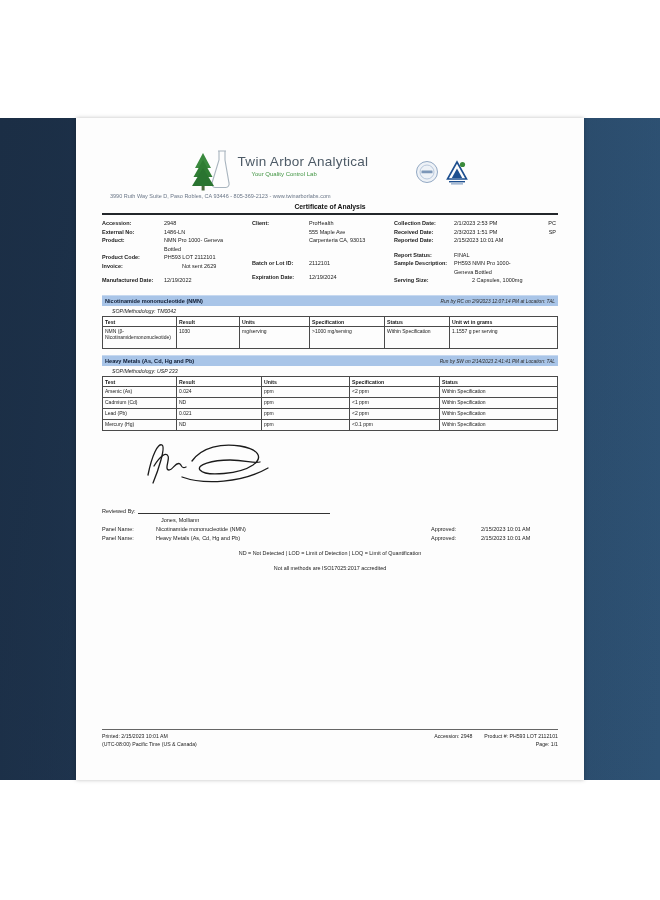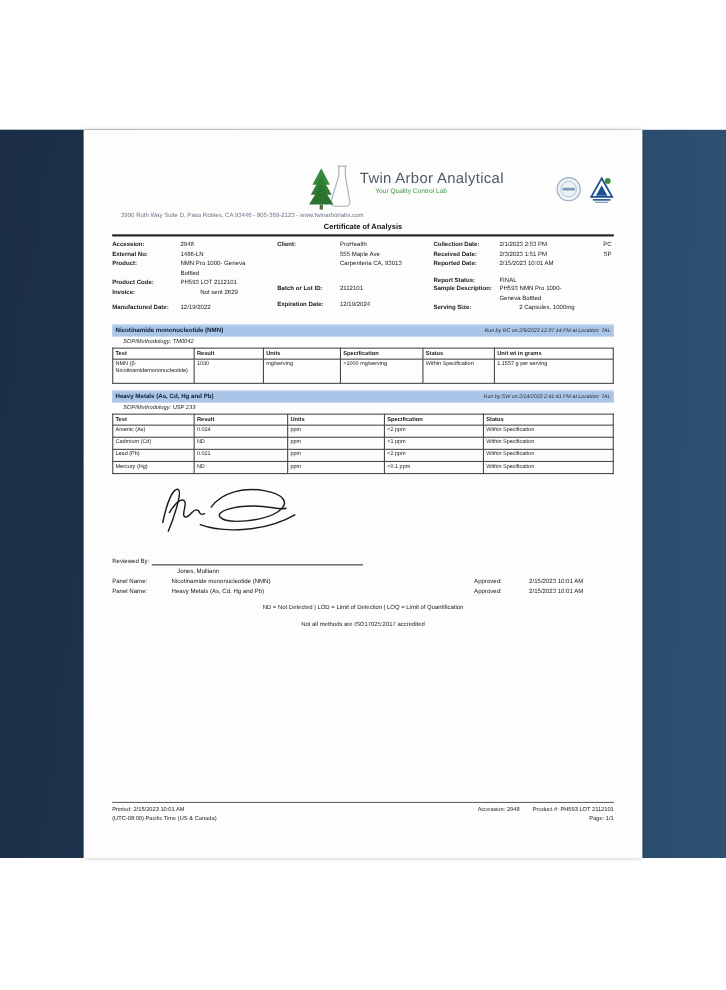--- a/index.html
+++ b/index.html
@@ -13,21 +13,21 @@
     background:linear-gradient(105deg,#1b2e45 0%,#21395433 40%,#2e527400 100%),
                linear-gradient(to right,#1c3049,#2e5274);
   }
   .page{
     position:absolute;top:118px;left:76px;width:508px;height:662px;
     background:#fdfdfd;box-shadow:0 0 4px rgba(0,0,0,.25);
   }
   .content{position:relative;height:100%;padding:0 26px;box-sizing:border-box;}
 
   
-  .logo-row{display:flex;justify-content:flex-end;padding-top:30px;height:44px;gap:47px;}
+  .logo-row{display:flex;justify-content:center;padding-top:30px;height:44px;gap:47px;}
   .brand{display:flex;}
   .brand-text{margin-left:4px;padding-top:6px;}
   .company{font-size:13.5px;color:#4d5a66;letter-spacing:.3px;font-weight:400;}
   .tagline{font-size:6px;color:#3f9440;margin-top:2px;margin-left:14px;}
   .right-logos{display:flex;gap:7px;margin-top:12px;align-items:flex-start;}
   .contact{font-size:5.5px;color:#6a7687;padding-left:8px;margin-top:1px;}
   .doc-title{text-align:center;font-size:6.8px;font-weight:bold;margin-top:4px;color:#111;}
   .title-rule{height:2px;background:#23272b;margin-top:3px;}
 
   

